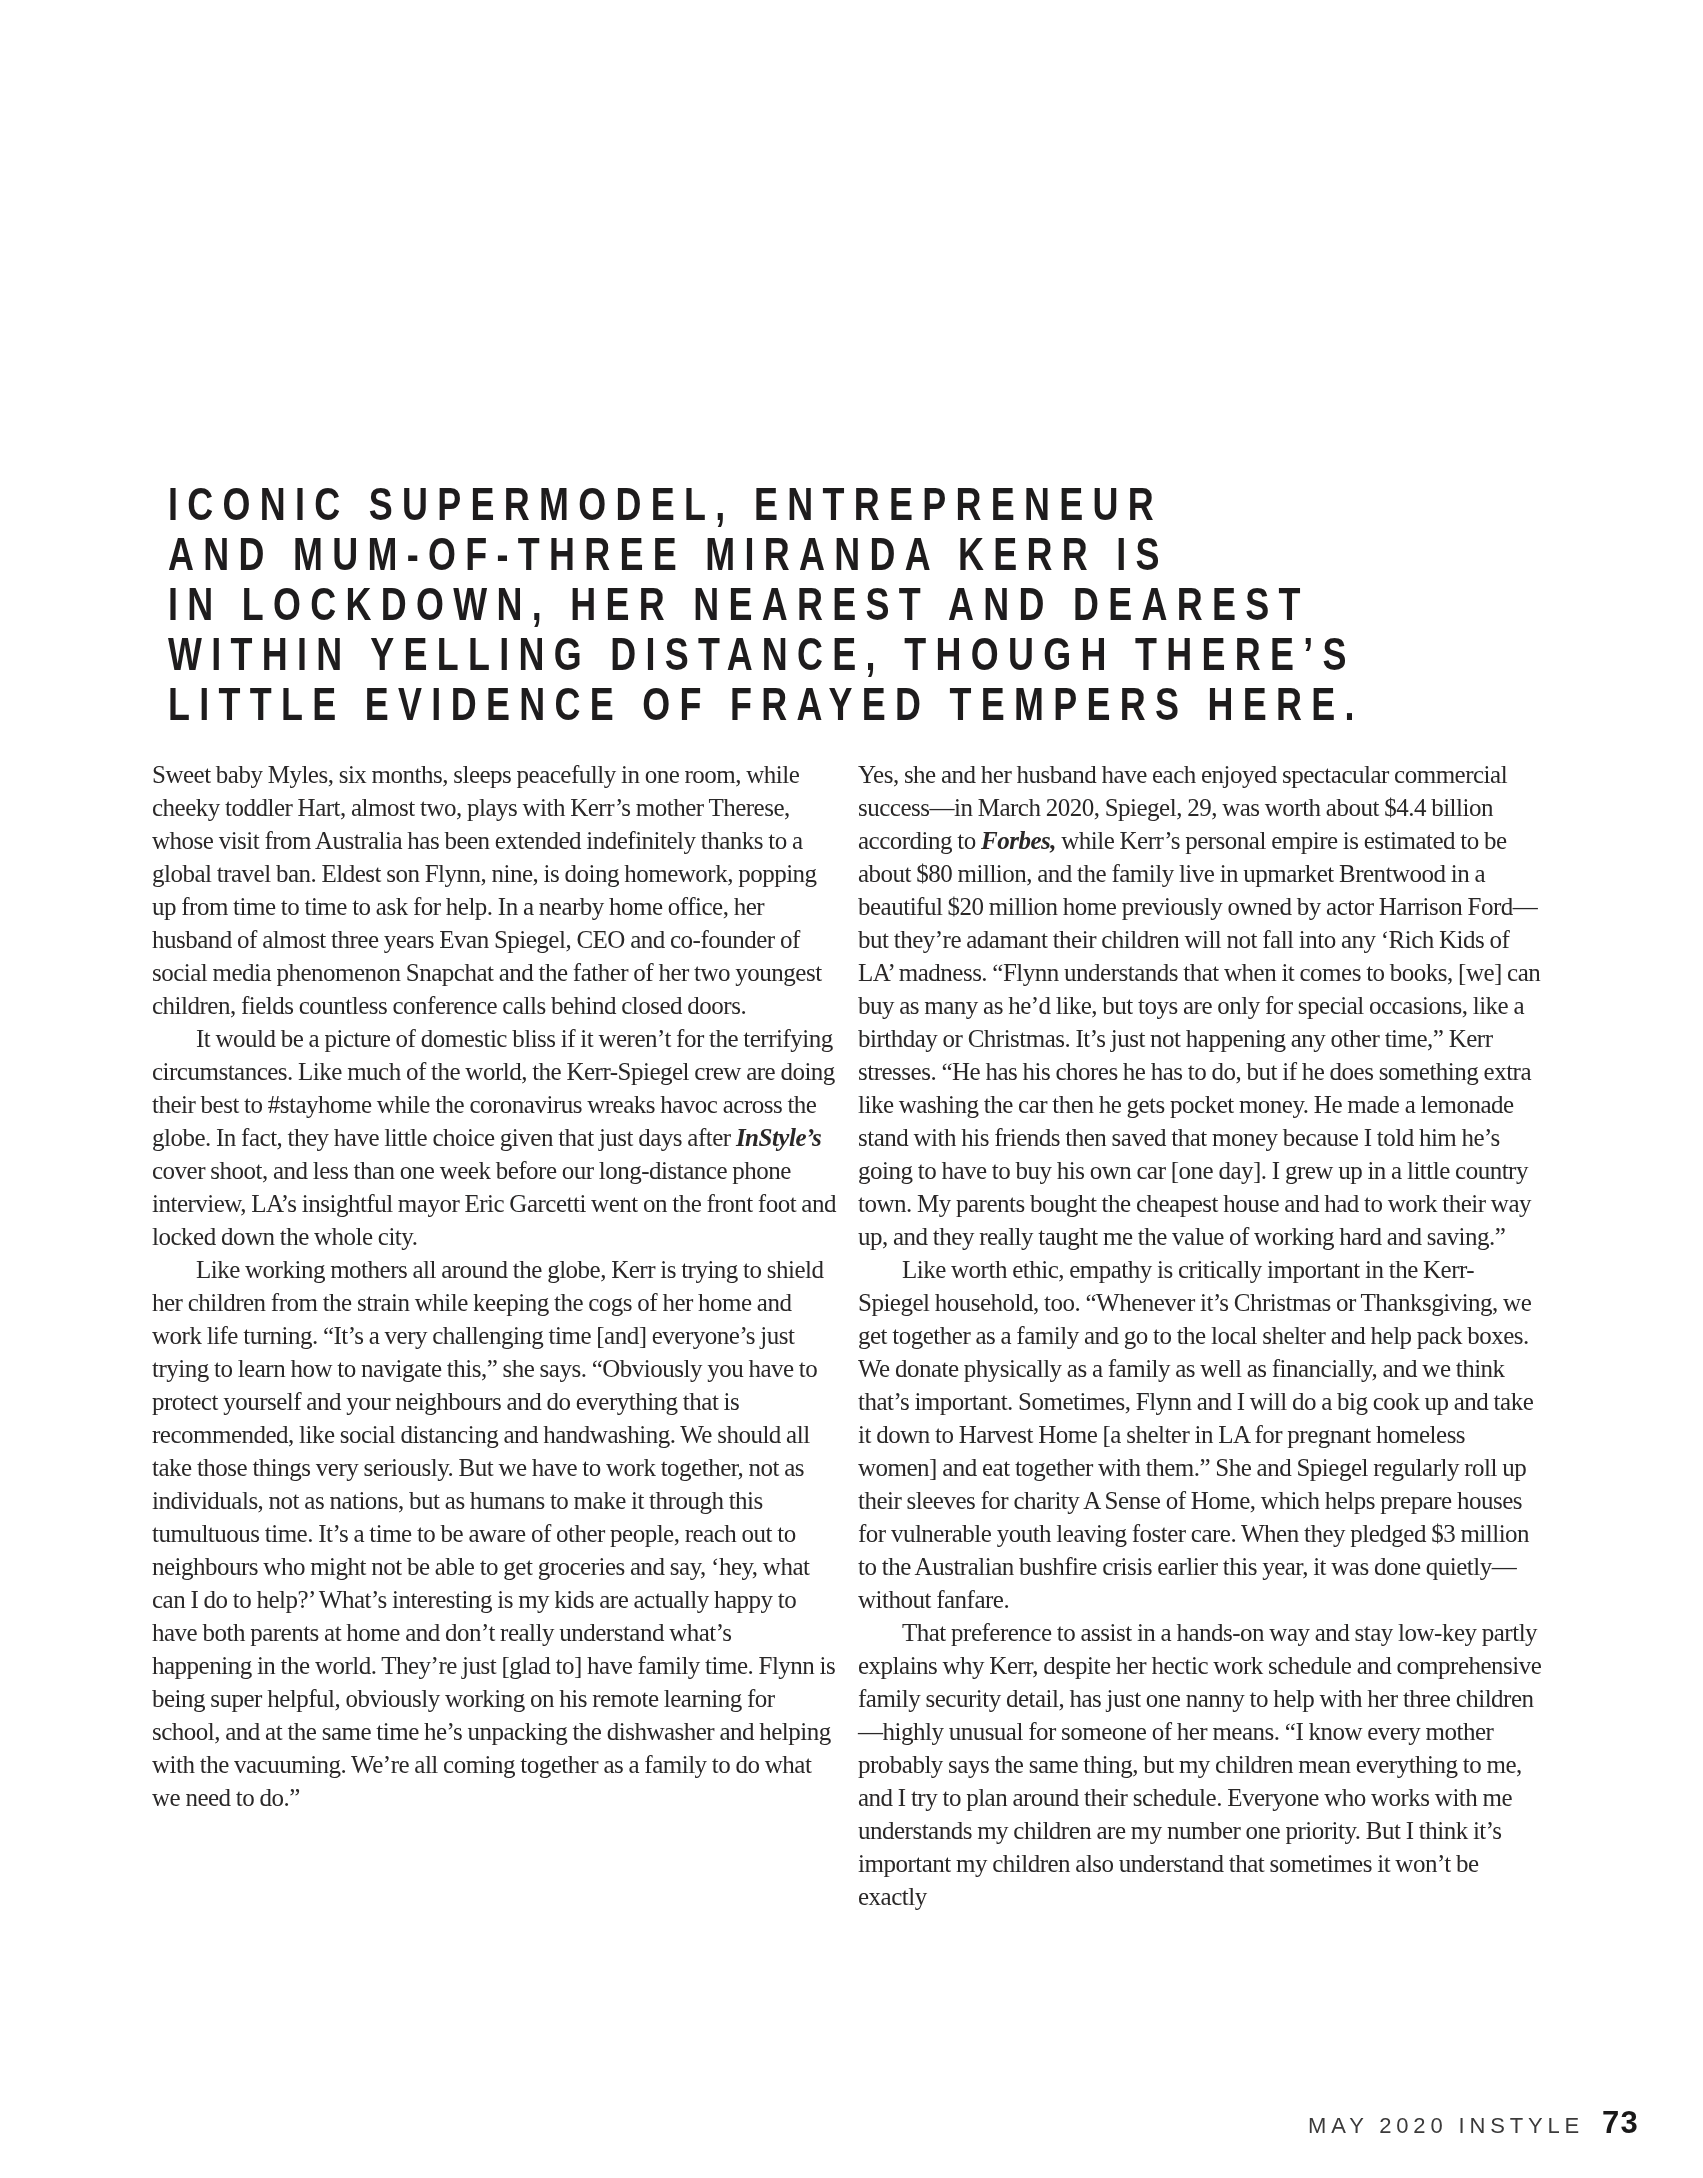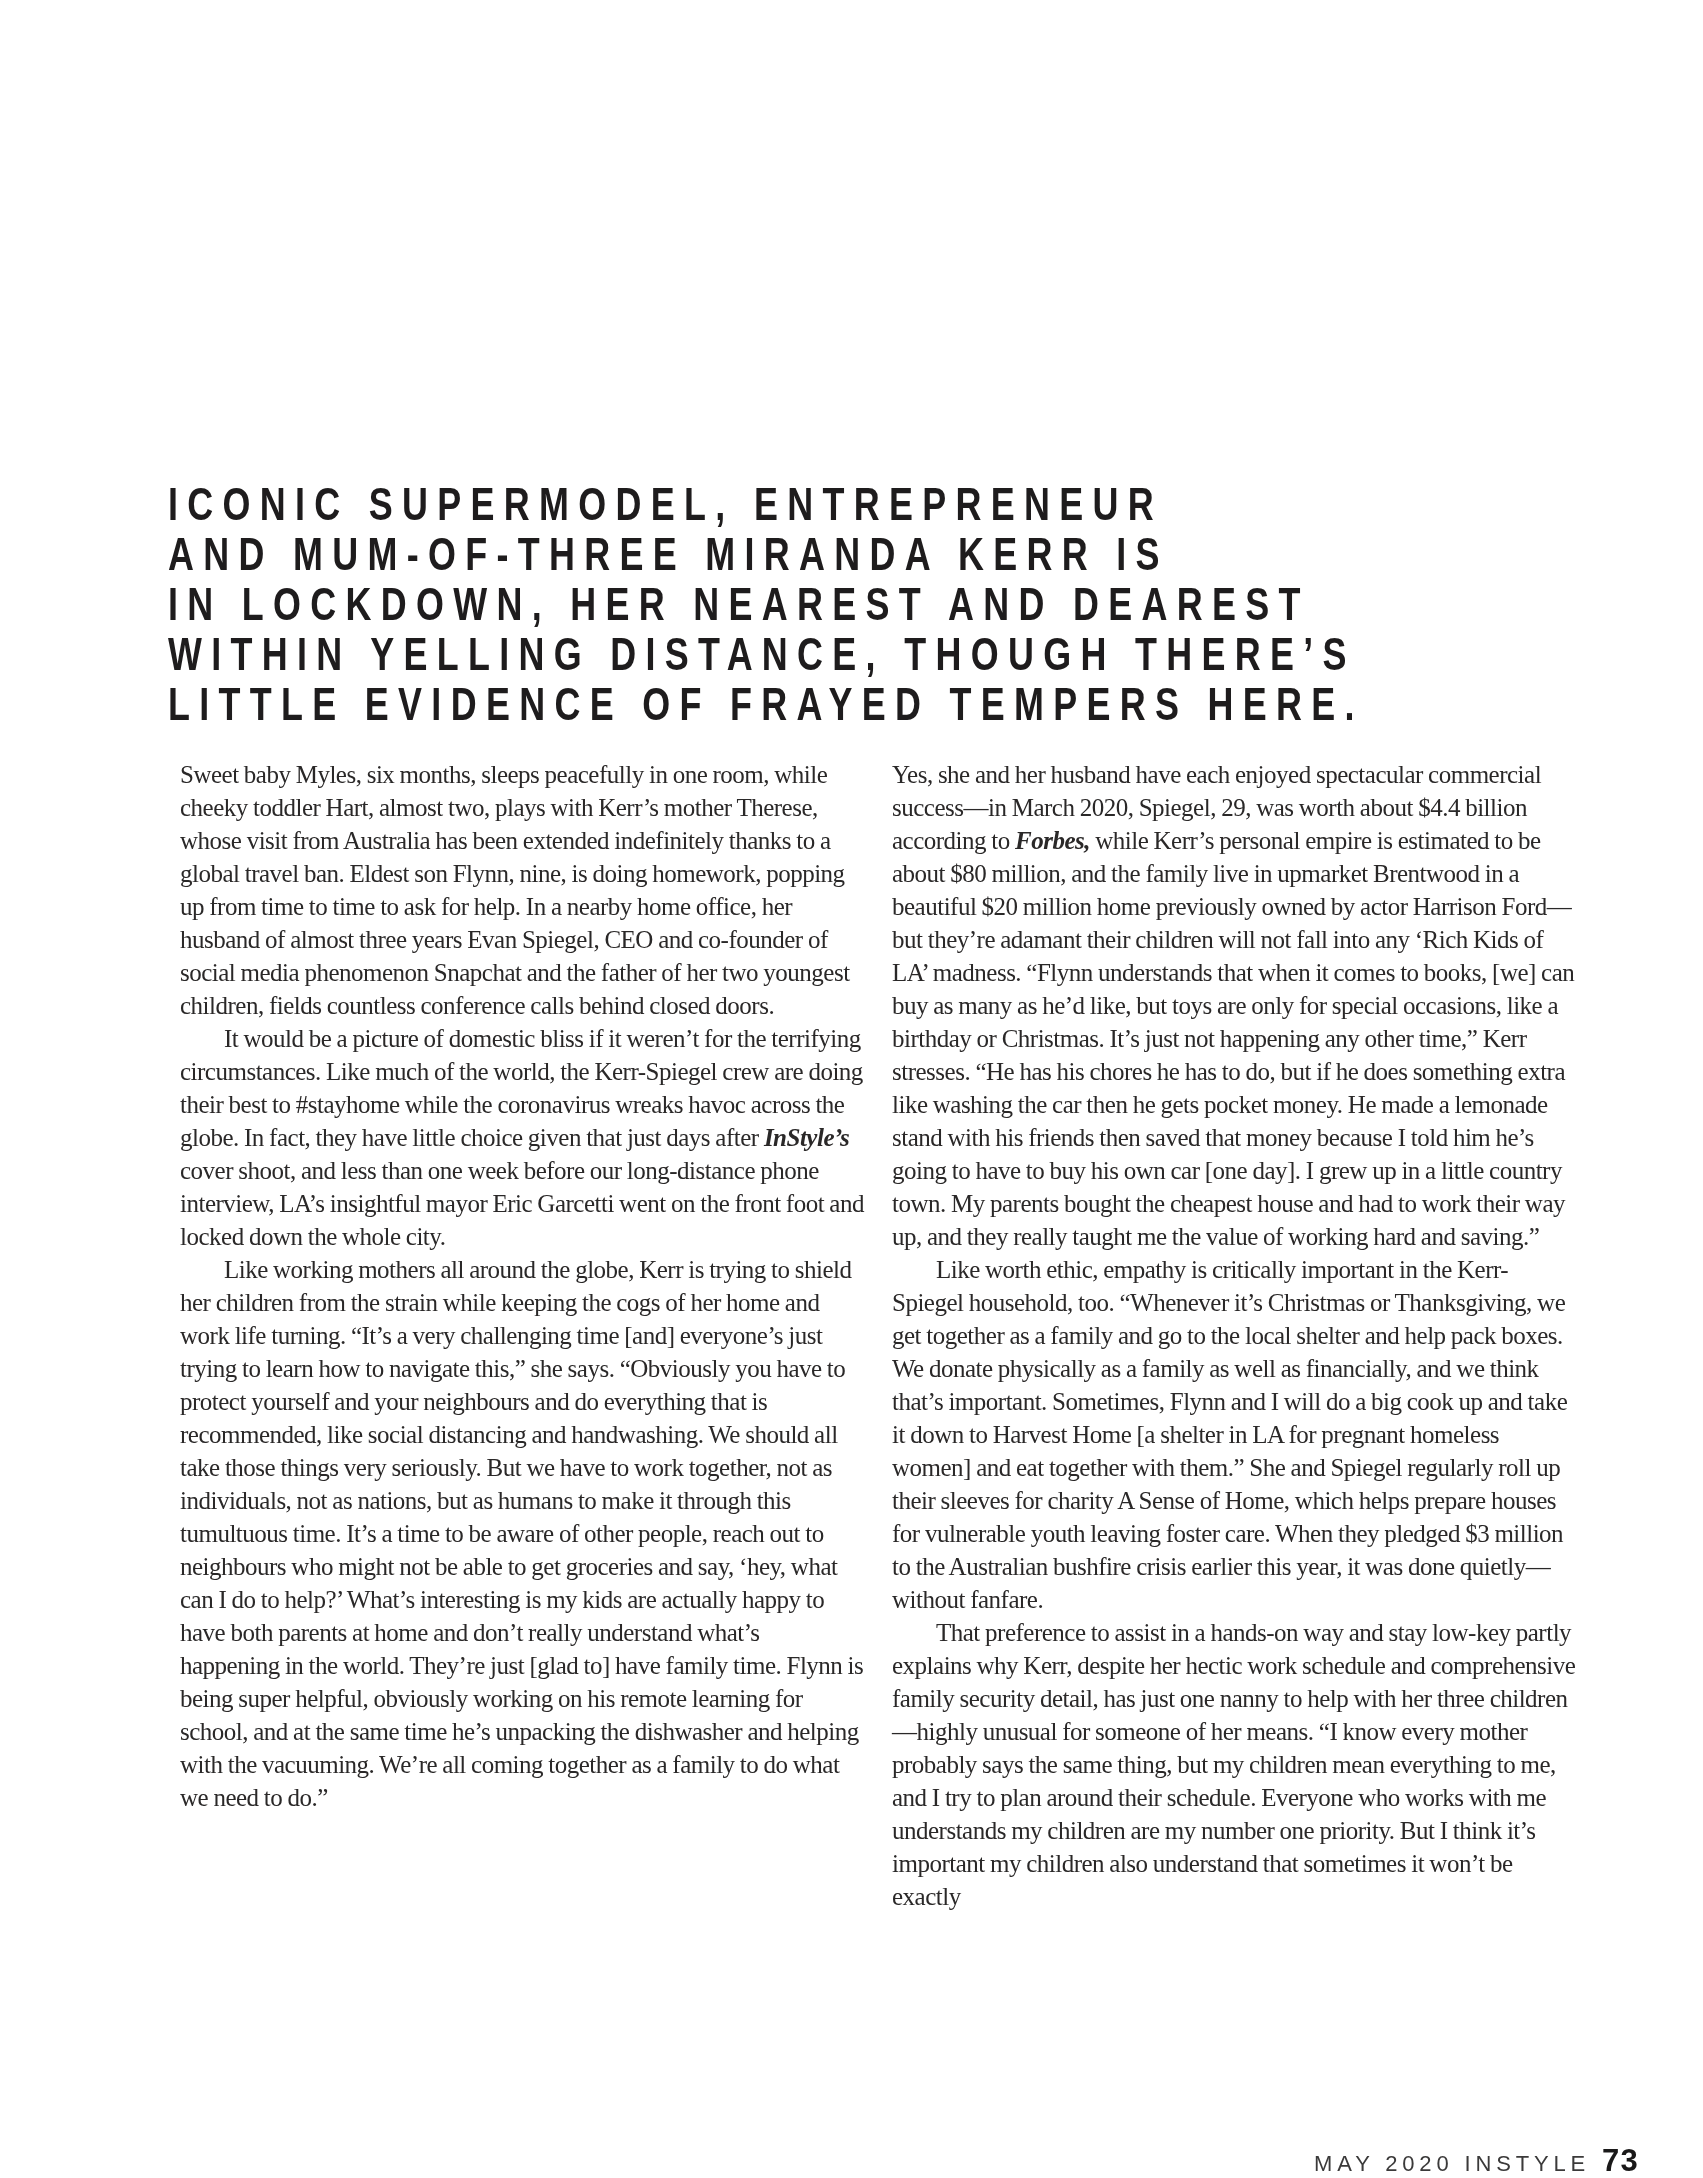--- a/index.html
+++ b/index.html
@@ -27,25 +27,25 @@
     font-size: 46px;
     line-height: 50px;
     letter-spacing: 0.26em;
     color: #1e1c1d;
     white-space: nowrap;
   }
 
   
   .columns {
     position: absolute;
-    left: 180px;
+    left: 152px;
     top: 758px;
     width: 1406px;
     display: flex;
-    gap: 28px;
+    gap: 22px;
   }
   .col {
     width: 684px;
     font-size: 25px;
     line-height: 33px;
     letter-spacing: -0.02em;
     word-spacing: -0.5px;
     color: #2a2828;
     text-align: left;
   }
@@ -53,23 +53,22 @@
   .col p + p { text-indent: 44px; }
   .col .it { font-style: italic; font-weight: bold; }
 
   
   .folio {
     position: absolute;
     top: 2105px;
     right: 65px;
     display: flex;
     align-items: baseline;
-    gap: 12px;
+    gap: 18px;
     white-space: nowrap;
-    margin-top: 38px;
   }
   .folio .issue {
     font-family: "Liberation Sans", sans-serif;
     font-size: 22px;
     letter-spacing: 0.22em;
     color: #3b3a3a;
   }
   .folio .pagenum {
     font-family: "Liberation Sans", sans-serif;
     font-weight: 700;

